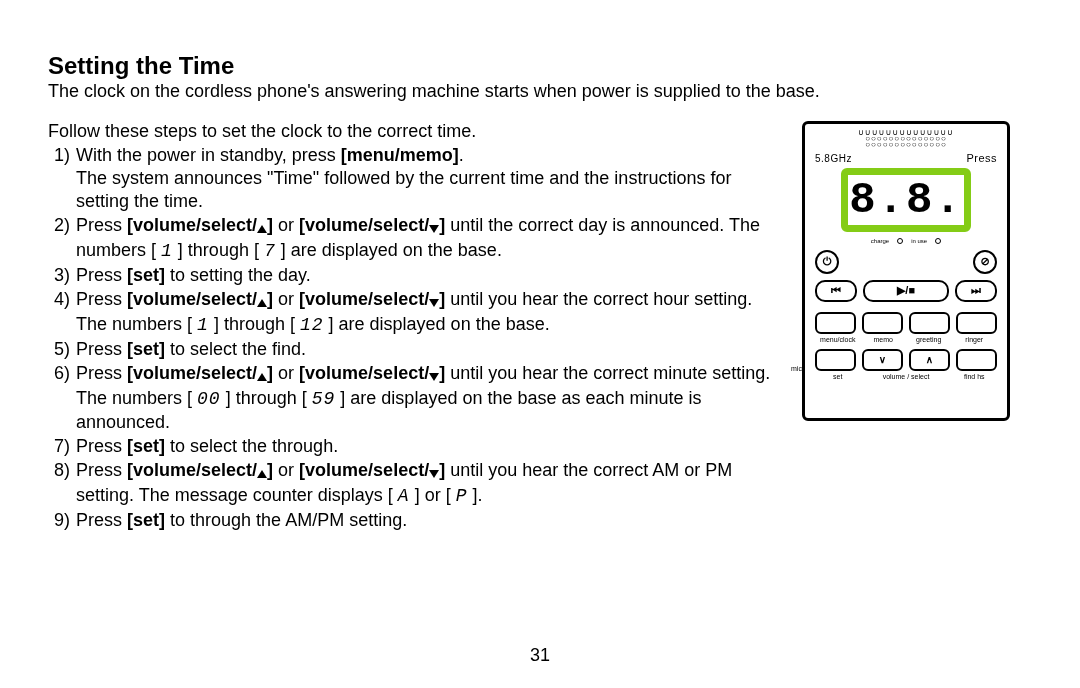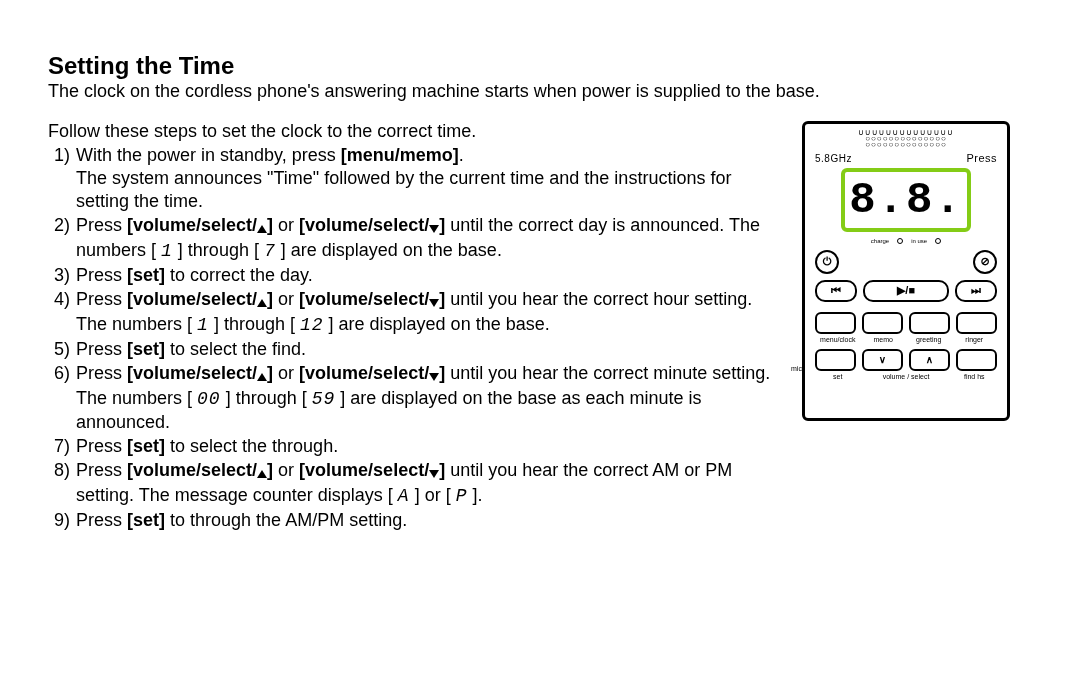--- a/index.html
+++ b/index.html
@@ -26,21 +26,21 @@
   .device {
     width: 208px; height: 300px; border: 3px solid #000; border-radius: 6px;
     background: #fff; position: relative; padding: 6px 10px 8px 10px;
     font-family: Arial, sans-serif;
   }
   .speaker-grill { text-align:center; line-height: 6px; font-size: 8px; letter-spacing: 1px; color:#000; }
   .brand-row { display:flex; justify-content: space-between; align-items: baseline; font-weight: normal; margin-top: 4px; }
   .brand-ghz { font-size: 10px; letter-spacing: 0.5px; }
   .brand-name { font-size: 11px; letter-spacing: 0.5px; }
   .lcd {
-    margin: 4px auto 6px auto; width: 130px; height: 64px; border: 4px solid #84cc16; border-radius: 6px;
+    margin: 4px auto 6px auto; width: 130px; height: 64px; border: 7px solid #84cc16; border-radius: 6px;
     display:flex; align-items:center; justify-content:center; background:#fff;
     font-family: "Courier New", monospace; font-weight: bold; font-size: 44px; letter-spacing: 2px;
   }
   .led-row { display:flex; justify-content:center; gap:8px; align-items:center; font-size:6px; }
   .led { width:6px; height:6px; border:1px solid #000; border-radius:50%; }
   .btn-row { display:flex; justify-content:space-between; align-items:center; margin-top:6px; gap:6px; }
   .btn-oval { border:2px solid #000; border-radius: 10px; height:22px; display:flex; align-items:center; justify-content:center; font-size:11px; background:#fff; font-weight:bold; }
   .btn-circ { width:24px; height:24px; border:2px solid #000; border-radius:50%; display:flex; align-items:center; justify-content:center; font-size:11px; font-weight:bold; }
   .btn-sq { flex:1; height:22px; border:2px solid #000; border-radius:6px; display:flex; align-items:center; justify-content:center; font-size:10px; font-weight:bold; }
   .lbl-row { display:flex; justify-content:space-between; font-size:7px; margin-top:2px; }
@@ -71,21 +71,21 @@
 
         <li>
           <span class="num">2)</span>
           <span class="txt">
             <span>Press </span><b>[volume/select/</b><b><span class="arrow-box"><span class="arrow-up"></span></span></b><b>]</b><span> or </span><b>[volume/select/</b><b><span class="arrow-box"><span class="arrow-down"></span></span></b><b>]</b><span> until the correct day is announced. The numbers [ </span><span class="seg">1</span><span> ] through [ </span><span class="seg">7</span><span> ] are displayed on the base.</span>
           </span>
         </li>
 
         <li>
           <span class="num">3)</span>
-          <span class="txt"><span>Press </span><b>[set]</b><span> to correct the day.</span></span>
+          <span class="txt"><span>Press </span><b>[set]</b><span> to setting the day.</span></span>
         </li>
 
         <li>
           <span class="num">4)</span>
           <span class="txt">
             <span>Press </span><b>[volume/select/</b><b><span class="arrow-box"><span class="arrow-up"></span></span></b><b>]</b><span> or </span><b>[volume/select/</b><b><span class="arrow-box"><span class="arrow-down"></span></span></b><b>]</b><span> until you hear the correct hour setting. The numbers [  </span><span class="seg">1</span><span> ] through [ </span><span class="seg">12</span><span> ] are displayed on the base.</span>
           </span>
         </li>
 
         <li>
@@ -169,13 +169,14 @@
         <div class="lbl-row">
           <span>set</span>
           <span style="flex:2">volume / select</span>
           <span>find hs</span>
         </div>
         <span class="mic-lbl">mic</span>
       </div>
     </div>
   </div>
 
+  <div class="page-num">31</div>
 </div>
 
 </body></html>

